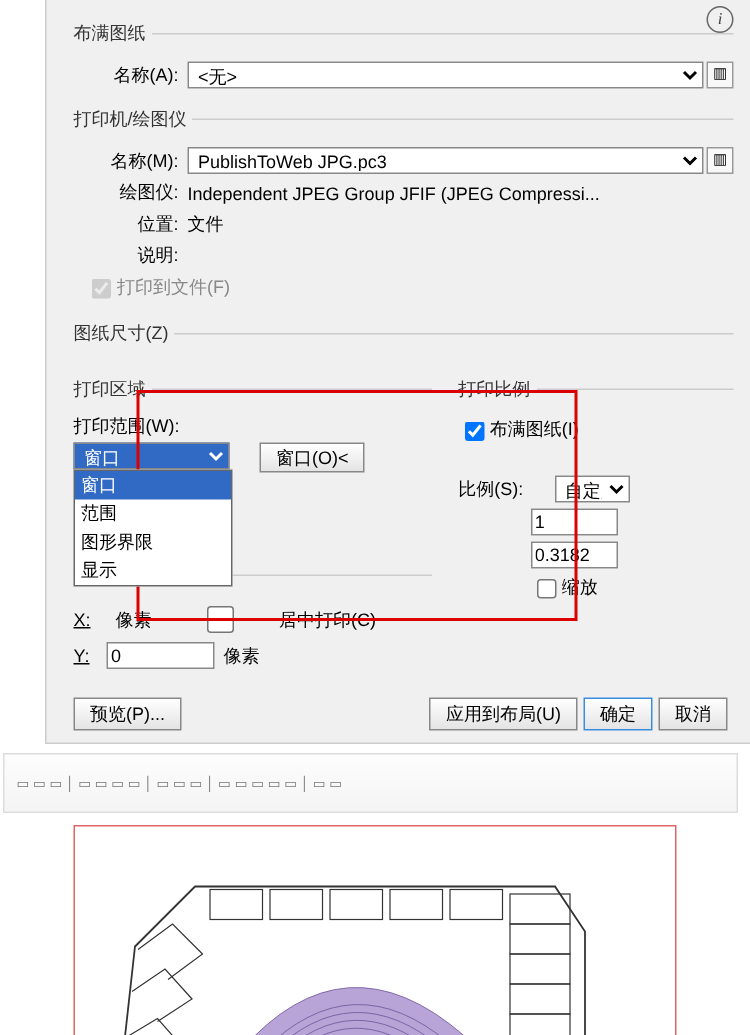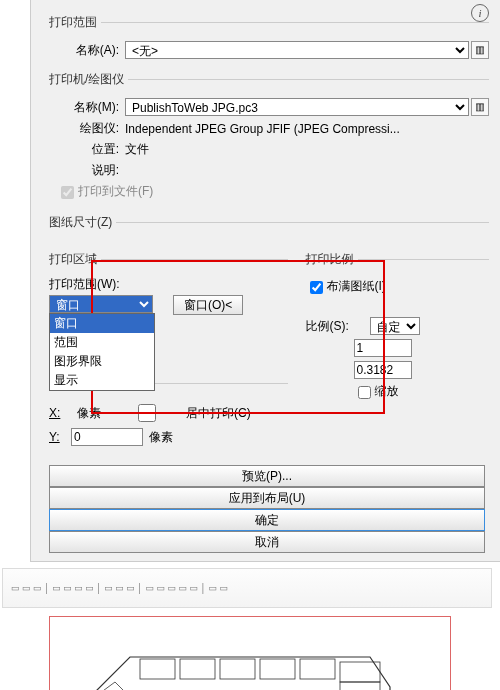--- a/index.html
+++ b/index.html
@@ -136,21 +136,20 @@
     margin-right: 4px;
     height: 22px;
   }
   .btn.accent {
     border: 1px solid #3a8dde;
     color: #000;
   }
   .bottom-btns {
     display: flex;
     margin-top: 8px;
-    flex-direction: column;
   }
   .toolbar-strip {
     width: 490px;
     height: 40px;
     border: 1px solid #dcdcdc;
     margin: 6px 0 4px 2px;
     background: linear-gradient(#fdfdfd,#f4f4f4);
     display: flex;
     align-items: center;
     font-size: 9px;
@@ -185,21 +184,21 @@
     margin: 0 6px;
   }
 </style>
 </head>
 <body>
 
 <div class="dialog">
   <span class="info-icon">i</span>
 
   <fieldset>
-    <legend>打印范围</legend>
+    <legend>布满图纸</legend>
     <div class="row">
       <label>名称(A):</label>
       <select class="wide-select">
         <option>&lt;无&gt;</option>
       </select>
       <button class="icon-btn">▥</button>
     </div>
   </fieldset>
 
   <fieldset>

